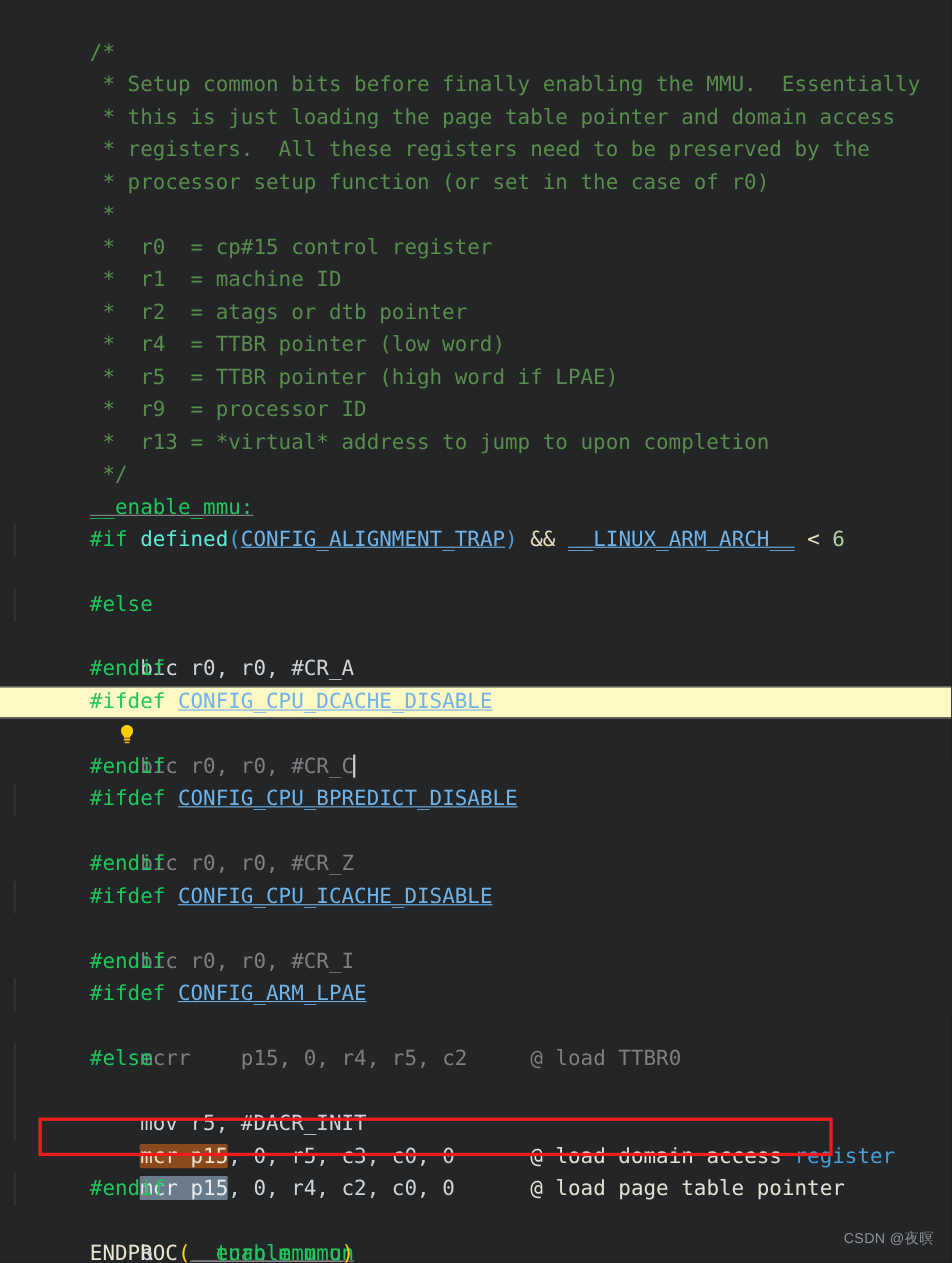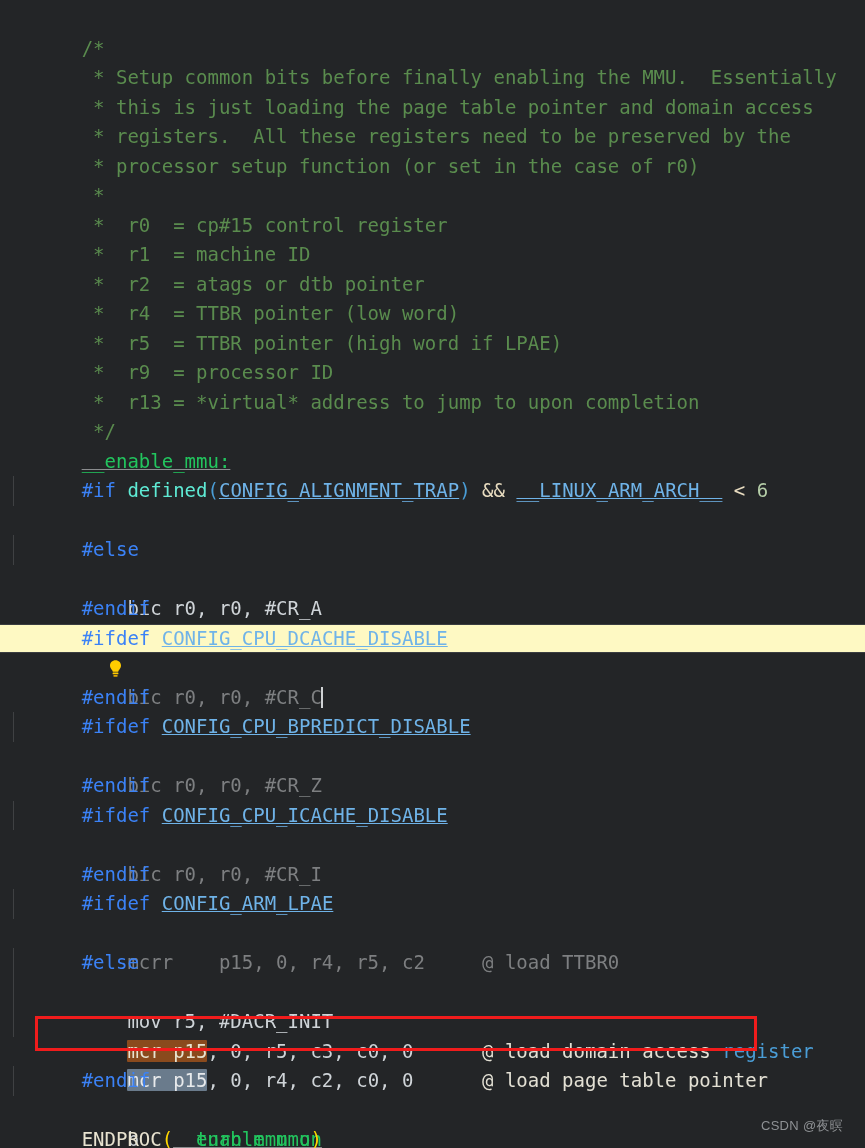--- a/index.html
+++ b/index.html
@@ -57,21 +57,21 @@
     width: 865px;
     height: 1px;
     background: #3a3d40;
     z-index: 1;
   }
   .current-line::before { top: 0; }
   .current-line::after  { bottom: 0; }
 
   
   .cmt      { color: #5a8c4e; }        
-  .pp       { color: #3b82f6; }        
+  .pp       { color: #22c55e; }        
   .ppfn     { color: #5eead4; }        
   .macro    { color: #6fb3e8; text-decoration: underline; }
   .punct    { color: #4a9dd6; }        
   .op       { color: #e8dcc0; }        
   .num      { color: #b5cea8; }        
   .plain    { color: #d4d4d4; }        
   .dim      { color: #7d7f81; }        
   .label    { color: #22c55e; text-decoration: underline; text-decoration-color:#8a8c8e; }
   .paren-y  { color: #ffd700; }
   .asmcmt   { color: #e3e0d4; }        
@@ -120,21 +120,21 @@
     height: 35px;
     border: 3px solid #f01c1c;
     box-sizing: border-box;
     z-index: 20;
     pointer-events: none;
   }
 
   
   #watermark {
     position: absolute;
-    right: 22px;
+    right: 16px;
     bottom: 8px;
     color: #8e9194;
     font-family: "Liberation Sans", "DejaVu Sans", sans-serif;
     font-size: 13px;
     z-index: 30;
     letter-spacing: 0.3px;
   }
 </style>
 </head>
 <body>

